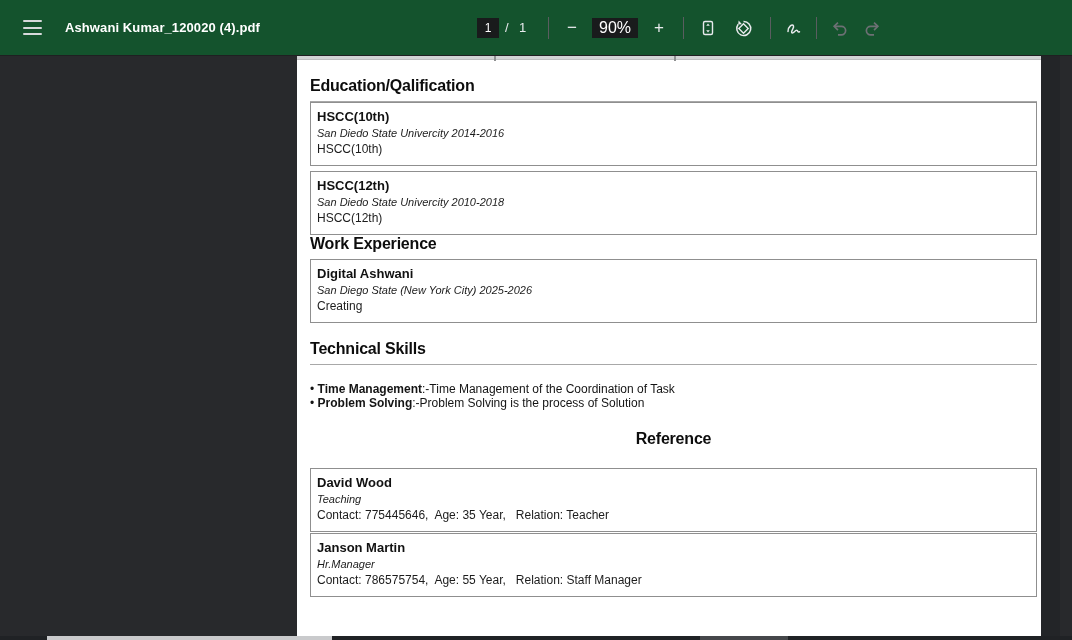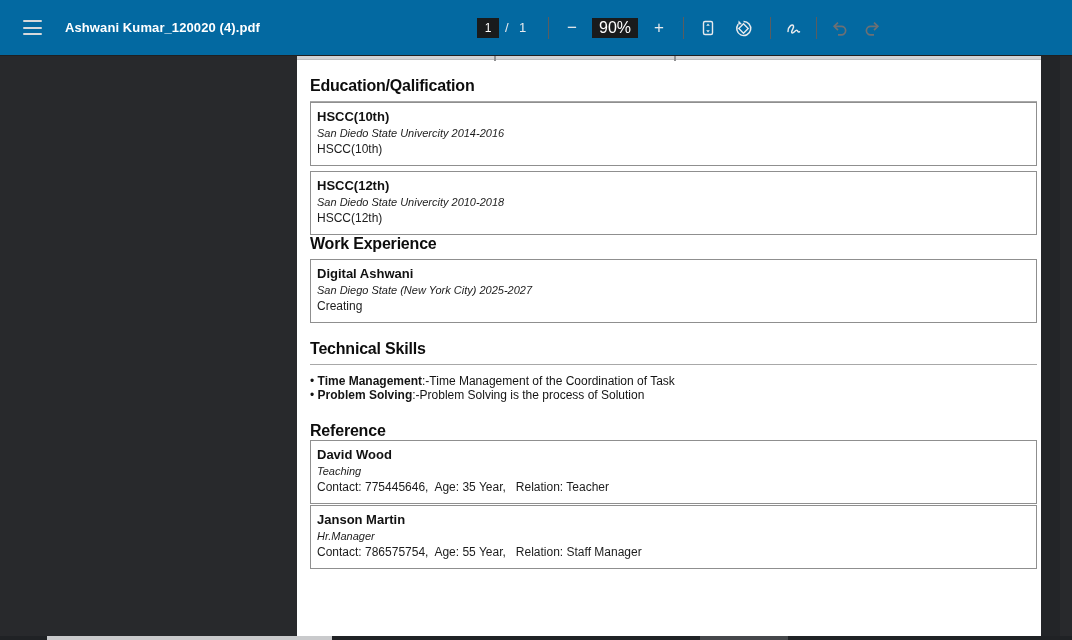--- a/index.html
+++ b/index.html
@@ -1,21 +1,21 @@
 <!DOCTYPE html>
 <html><head>
 <meta charset="utf-8">
 <style>
   * { margin:0; padding:0; box-sizing:border-box; }
   html,body { width:1072px; height:640px; overflow:hidden; background:#28292c;
               font-family:"Liberation Sans", sans-serif; }
 
   
   .toolbar { position:absolute; top:0; left:0; width:1072px; height:56px;
-             background:#0369a1; border-bottom:1px solid #1f2022; z-index:5; }
+             background:#14532d; border-bottom:1px solid #1f2022; z-index:5; }
   .hamburger { position:absolute; left:23px; top:20px; width:19px; height:15px;
                display:flex; flex-direction:column; justify-content:space-between; cursor:pointer; }
   .hamburger span { display:block; height:2px; background:#d7d9db; border-radius:1px; }
   .doc-title { position:absolute; left:65px; top:0; height:56px; line-height:56px;
                color:#ffffff; font-size:13px; font-weight:bold; letter-spacing:.1px; }
   .page-box { position:absolute; left:477px; top:18px; width:22px; height:20px;
               background:#191b1c; color:#fff; font-size:12px; text-align:center;
               line-height:20px; border:none; }
   .page-sep { position:absolute; left:505px; top:0; line-height:56px; color:#e8eaed; font-size:13px; }
   .page-total { position:absolute; left:519px; top:0; line-height:56px; color:#e8eaed; font-size:13px; }
@@ -47,27 +47,27 @@
   .entry-detail { font-size:12px; color:#1c1c1c; line-height:15px; margin-top:1px; white-space:pre-wrap; }
 
   .sec-education { margin-top:17px; }
   .sec-education .entry-box:first-of-type { margin-top:-1px; }
   .box-gap { margin-top:5px; }
 
   .sec-work { }
   .sec-work .entry-box { margin-top:-1px; }
 
   .sec-skills { margin-top:17px; }
-  .skill-list { margin-top:10px; }
+  .skill-list { margin-top:18px; }
   .skill-line { font-size:12px; color:#141414; line-height:13.5px; white-space:pre-wrap; }
   .skill-line + .skill-line { margin-top:0; }
   .skill-term { font-weight:bold; }
 
   .sec-reference { margin-top:20px; }
-  .sec-reference .section-heading { margin-bottom:0; }
+  .sec-reference .section-heading { margin-bottom:20px;text-align:center; }
   .ref-gap { margin-top:1px; }
 
   
   .h-scrollbar { position:absolute; left:0; bottom:0; width:1072px; height:4px; background:#202225; }
   .h-thumb { position:absolute; left:47px; top:0; width:285px; height:4px; background:#c9cacc; }
   .h-seg { position:absolute; left:700px; top:0; width:88px; height:4px; background:#45474a; }
 </style>
 </head>
 <body>
 
@@ -162,21 +162,21 @@
           <div class="entry-title">HSCC(12th)</div>
           <div class="entry-sub">San Diedo State Univercity 2010-2018</div>
           <div class="entry-detail">HSCC(12th)</div>
         </div>
       </div>
 
       <div class="sec-work">
         <div class="section-heading ruled">Work Experience</div>
         <div class="entry-box">
           <div class="entry-title">Digital Ashwani</div>
-          <div class="entry-sub">San Diego State (New York City) 2025-2027</div>
+          <div class="entry-sub">San Diego State (New York City) 2025-2026</div>
           <div class="entry-detail">Creating</div>
         </div>
       </div>
 
       <div class="sec-skills">
         <div class="section-heading ruled">Technical Skills</div>
         <div class="skill-list">
           <div class="skill-line"><span>•</span> <span class="skill-term">Time Management</span><span>:-Time Management of the Coordination of Task</span></div>
           <div class="skill-line"><span>•</span> <span class="skill-term">Problem Solving</span><span>:-Problem Solving is the process of Solution</span></div>
         </div>

